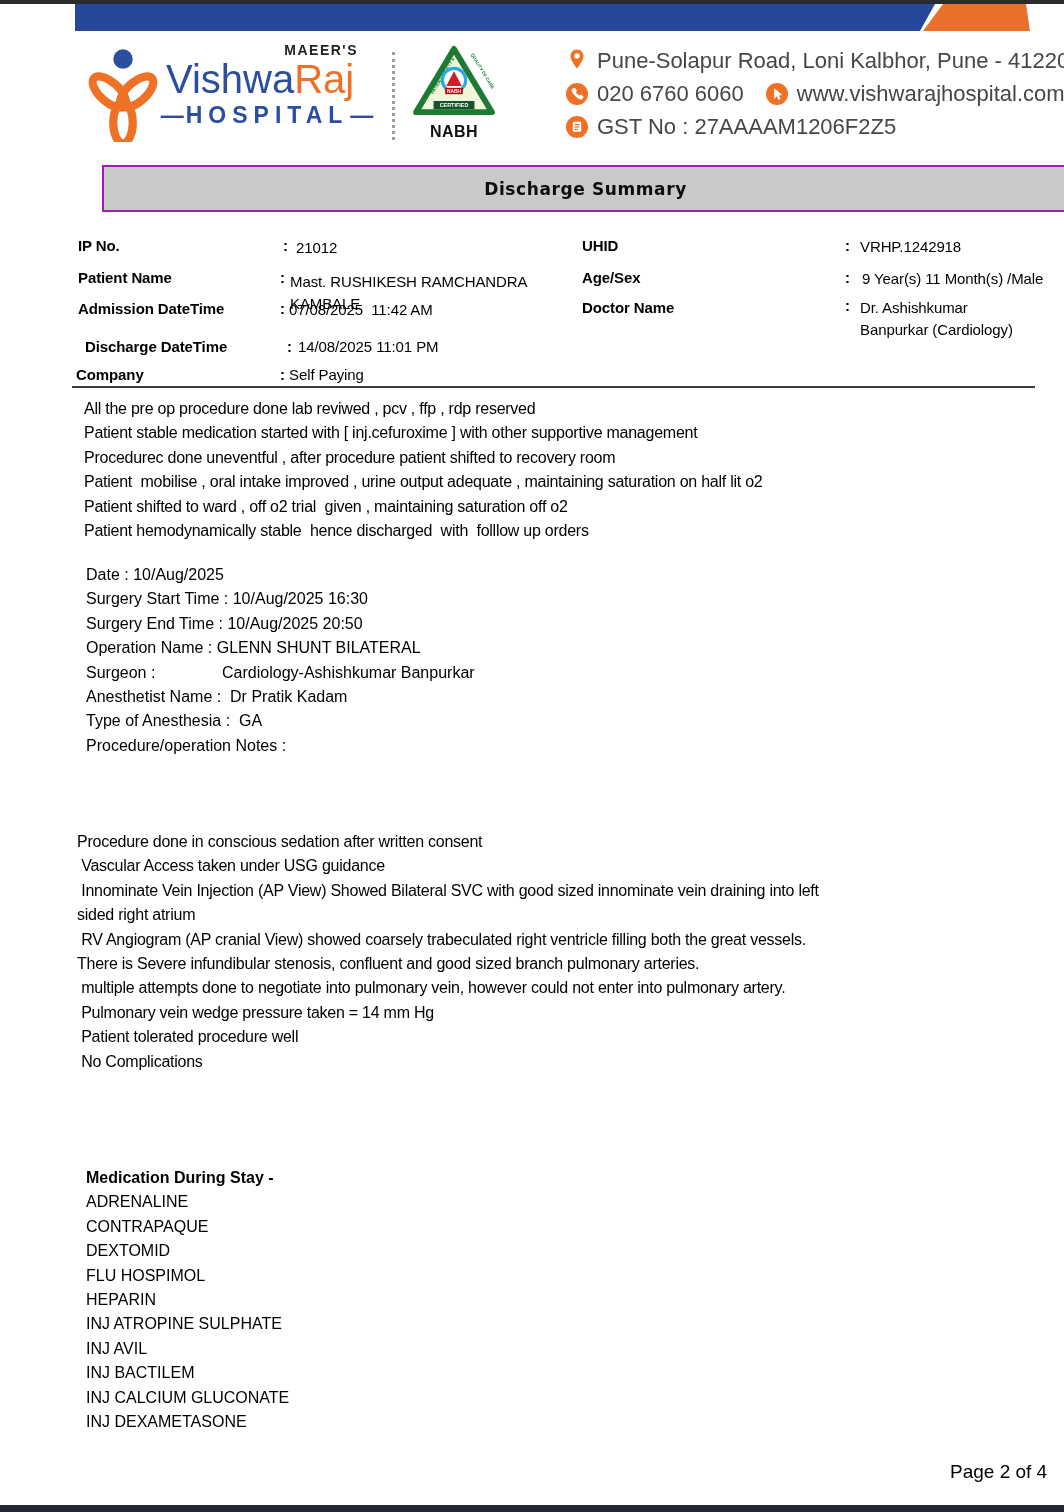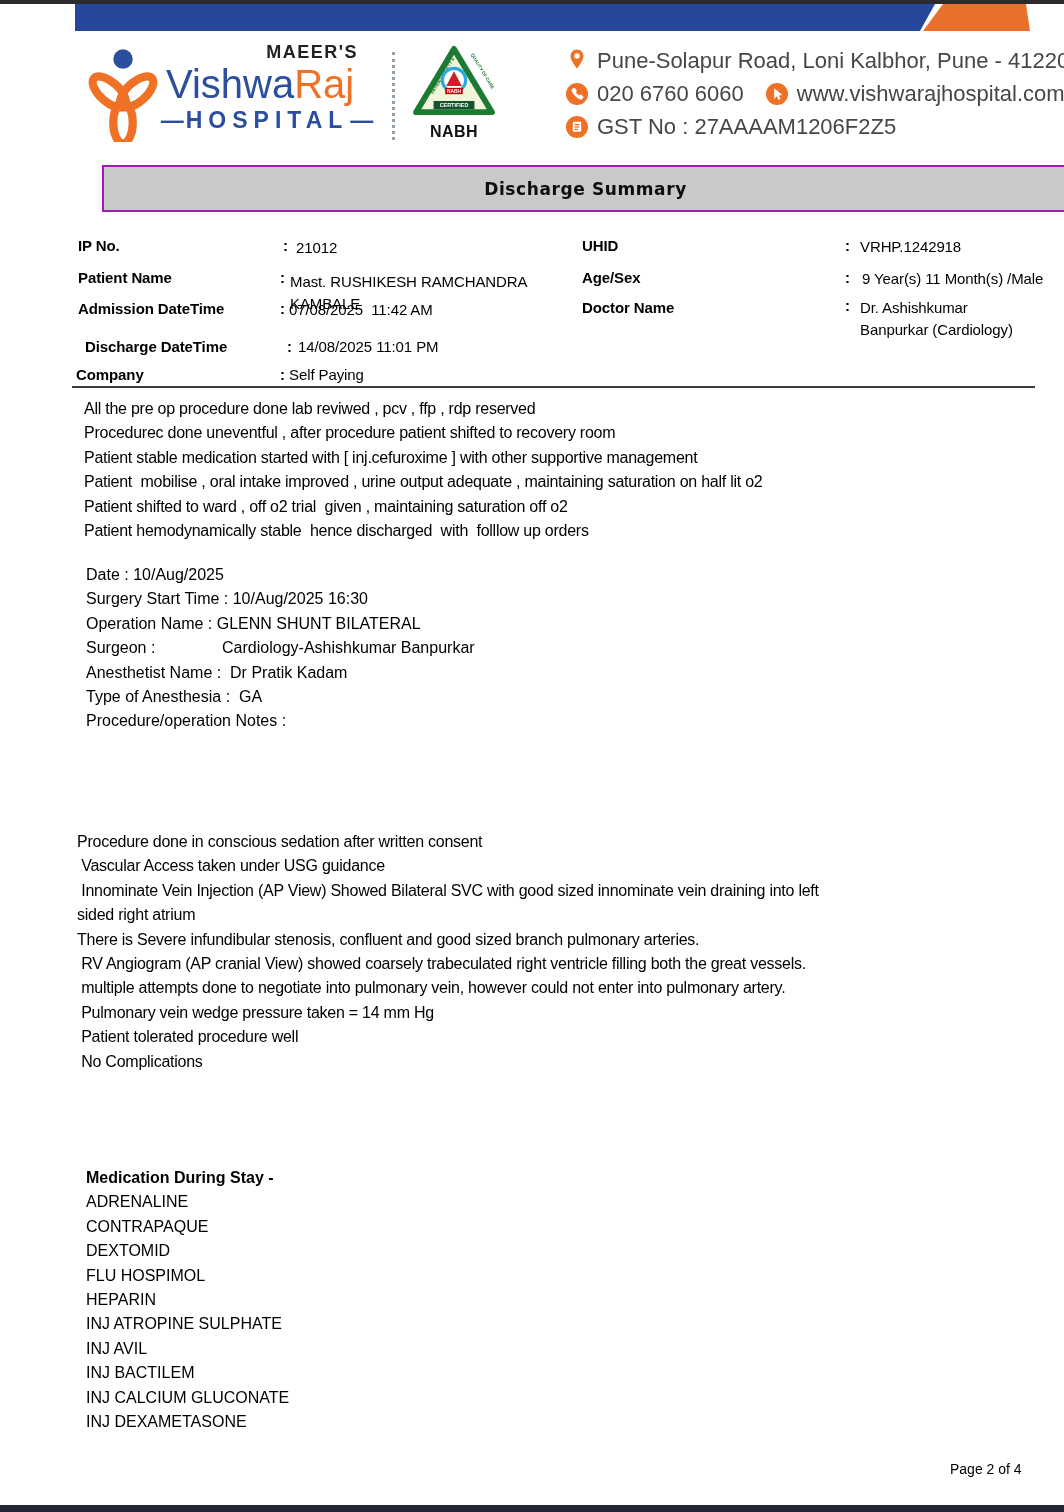--- a/index.html
+++ b/index.html
@@ -8,21 +8,21 @@
   
   .top-strip{position:absolute;left:0;top:0;width:1064px;height:4px;background:#2b2b2b;}
   .brand-bar-blue{position:absolute;left:75px;top:4px;width:860px;height:27px;background:#27479b;
         clip-path:polygon(0 0,860px 0,845px 100%,0 100%);}
   .brand-bar-orange{position:absolute;left:923px;top:4px;width:107px;height:27px;background:#e8702a;
         clip-path:polygon(20px 0,103px 0,107px 100%,0 100%);}
   .bottom-bar{position:absolute;left:0;top:1505px;width:1064px;height:7px;background:#232733;}
   
   .trefoil{position:absolute;left:84px;top:46px;}
   .logo-text{position:absolute;left:166px;top:42px;width:202px;}
-  .maeers{display:block;text-align:right;padding-right:10px;font-size:18px;font-weight:bold;
+  .maeers{display:block;text-align:right;padding-right:10px;font-size:14px;font-weight:bold;
           color:#222;letter-spacing:1.5px;}
   .brandname{display:block;font-size:40px;font-weight:normal;line-height:42px;white-space:nowrap;}
   .brandname .blue{color:#2b4f9e;}
   .brandname .orange{color:#ee7125;}
   .hospital-line{display:flex;align-items:center;justify-content:center;color:#2b4f9e;
           font-weight:bold;font-size:23px;margin-top:2px;}
   .hospital-line .word{letter-spacing:6px;margin:0 2px;}
   .logo-divider{position:absolute;left:392px;top:52px;height:88px;width:0;border-left:3px dotted #94a0ac;}
   .nabh-badge{position:absolute;left:412px;top:45px;width:84px;text-align:center;}
   .nabh-label{font-size:16px;font-weight:bold;color:#111;margin-top:0px;letter-spacing:.5px;}
@@ -46,21 +46,21 @@
   
   .tline{white-space:pre;line-height:24.4px;font-size:16px;letter-spacing:-0.25px;}
   .summary{position:absolute;left:84px;top:397px;}
   .opdetails{position:absolute;left:86px;top:563px;}
   .opdetails .tline{letter-spacing:0;}
   .op-head{font-weight:bold;letter-spacing:0;}
   .procnotes{position:absolute;left:77px;top:830px;}
   .meds{position:absolute;left:86px;top:1166px;}
   .meds .tline{letter-spacing:0;}
   .med-head{font-weight:bold;}
-  .page-num{position:absolute;left:950px;top:1461px;font-size:14px;white-space:nowrap;}
+  .page-num{position:absolute;left:950px;top:1461px;font-size:19px;white-space:nowrap;}
 </style>
 </head>
 <body>
 
 <div class="page">
 
   <div class="top-strip"></div>
   <div class="brand-bar-blue"></div>
   <div class="brand-bar-orange"></div>
 
@@ -176,44 +176,45 @@
     <span class="f-value" style="left:298px;top:338px">14/08/2025 11:01 PM</span>
 
     <span class="f-label" style="left:76px;top:366px">Company</span>
     <span class="f-colon" style="left:280px;top:366px">:</span>
     <span class="f-value" style="left:289px;top:366px">Self Paying</span>
   </div>
   <div class="rule"></div>
 
   <div class="summary">
     <div class="tline">All the pre op procedure done lab reviwed , pcv , ffp , rdp reserved</div>
+    <div class="tline">Patient stable medication started with [ inj.cefuroxime ] with other supportive management</div>
     <div class="tline">Procedurec done uneventful , after procedure patient shifted to recovery room</div>
-    <div class="tline">Patient stable medication started with [ inj.cefuroxime ] with other supportive management</div>
     <div class="tline">Patient  mobilise , oral intake improved , urine output adequate , maintaining saturation on half lit o2</div>
     <div class="tline">Patient shifted to ward , off o2 trial  given , maintaining saturation off o2</div>
     <div class="tline">Patient hemodynamically stable  hence discharged  with  folllow up orders</div>
   </div>
 
   <div class="opdetails">
     <div class="tline">Date : 10/Aug/2025</div>
     <div class="tline">Surgery Start Time : 10/Aug/2025 16:30</div>
+    <div class="tline">Surgery End Time : 10/Aug/2025 20:50</div>
     <div class="tline">Operation Name : GLENN SHUNT BILATERAL</div>
     <div class="tline">Surgeon :               Cardiology-Ashishkumar Banpurkar</div>
     <div class="tline">Anesthetist Name :  Dr Pratik Kadam</div>
     <div class="tline">Type of Anesthesia :  GA</div>
     <div class="tline">Procedure/operation Notes :</div>
   </div>
 
   <div class="procnotes">
     <div class="tline">Procedure done in conscious sedation after written consent</div>
     <div class="tline"> Vascular Access taken under USG guidance</div>
     <div class="tline"> Innominate Vein Injection (AP View) Showed Bilateral SVC with good sized innominate vein draining into left</div>
     <div class="tline">sided right atrium</div>
+    <div class="tline"> RV Angiogram (AP cranial View) showed coarsely trabeculated right ventricle filling both the great vessels.</div>
     <div class="tline">There is Severe infundibular stenosis, confluent and good sized branch pulmonary arteries.</div>
-    <div class="tline"> RV Angiogram (AP cranial View) showed coarsely trabeculated right ventricle filling both the great vessels.</div>
     <div class="tline"> multiple attempts done to negotiate into pulmonary vein, however could not enter into pulmonary artery.</div>
     <div class="tline"> Pulmonary vein wedge pressure taken = 14 mm Hg</div>
     <div class="tline"> Patient tolerated procedure well</div>
     <div class="tline"> No Complications</div>
   </div>
 
   <div class="meds">
     <div class="tline med-head">Medication During Stay -</div>
     <div class="tline">ADRENALINE</div>
     <div class="tline">CONTRAPAQUE</div>

